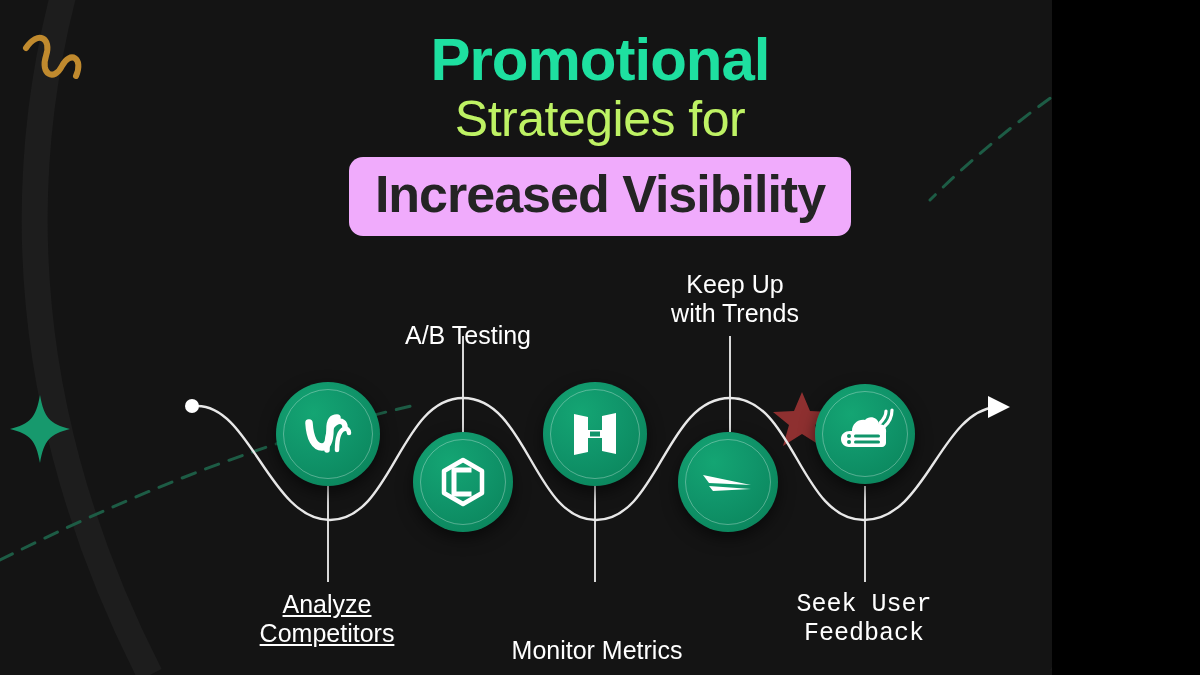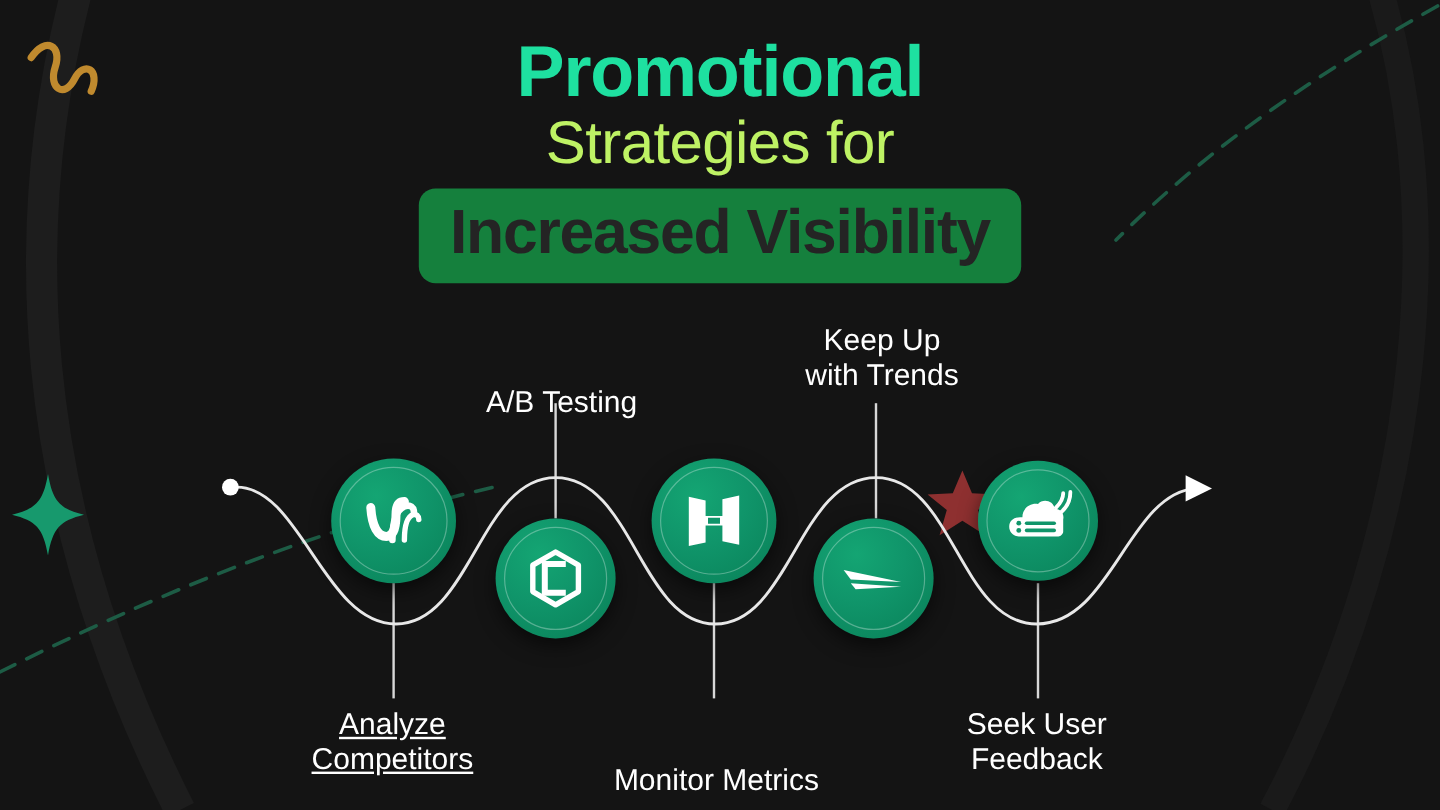--- a/index.html
+++ b/index.html
@@ -1,38 +1,38 @@
 <!DOCTYPE html>
 <html><head>
 <meta charset="utf-8">
 <style>
   html,body{margin:0;padding:0;background:#000;}
   #stage{
-    position:relative;width:1200px;height:675px;overflow:hidden;
+    position:relative;width:1052px;height:675px;overflow:hidden;
     background:#141414;
     font-family:"Liberation Sans",sans-serif;
     -webkit-font-smoothing:antialiased;
   }
   #bg-layer{position:absolute;inset:0;width:1200px;height:675px;}
   
   #title-block{
     position:absolute;left:0;top:28px;width:1200px;text-align:center;
     user-select:none;
   }
   #title-line-1{
     font-size:60px;font-weight:bold;letter-spacing:-1px;line-height:1.05;
     color:#1ee0a0;
   }
   #title-line-2{
     font-size:50px;font-weight:normal;letter-spacing:-0.5px;line-height:1.12;
     color:#bef264;
   }
   #title-badge-wrap{margin-top:10px;display:flex;justify-content:center;}
   #title-badge{
-    background:#15803d;border-radius:14px;
+    background:#f0abfc;border-radius:14px;
     padding:10px 26px 14px 26px;
     display:inline-block;
   }
   #title-line-3{
     font-size:52px;font-weight:bold;letter-spacing:-1px;line-height:1.05;
     color:#242424;white-space:nowrap;
   }
   
   .node{
     position:absolute;border-radius:50%;
@@ -141,16 +141,16 @@
       </g>
     </svg>
   </div>
 
   <div class="label lbl-top" style="left:468px;top:285px;margin-top:36px;">A/B Testing</div>
   <div class="label lbl-top" style="left:735px;top:270px;">Keep Up
 with Trends</div>
   <div class="label lbl-bot" style="left:327px;top:590px;text-decoration:underline;">Analyze
 Competitors</div>
   <div class="label lbl-bot" style="left:597px;top:636px;">Monitor Metrics</div>
-  <div class="label lbl-bot" style="left:864px;top:590px;">Seek User
+  <div class="label lbl-bot" style="left:864px;top:590px;font-family:Liberation Mono, monospace;">Seek User
 Feedback</div>
 
 </div>
 
 </body></html>

